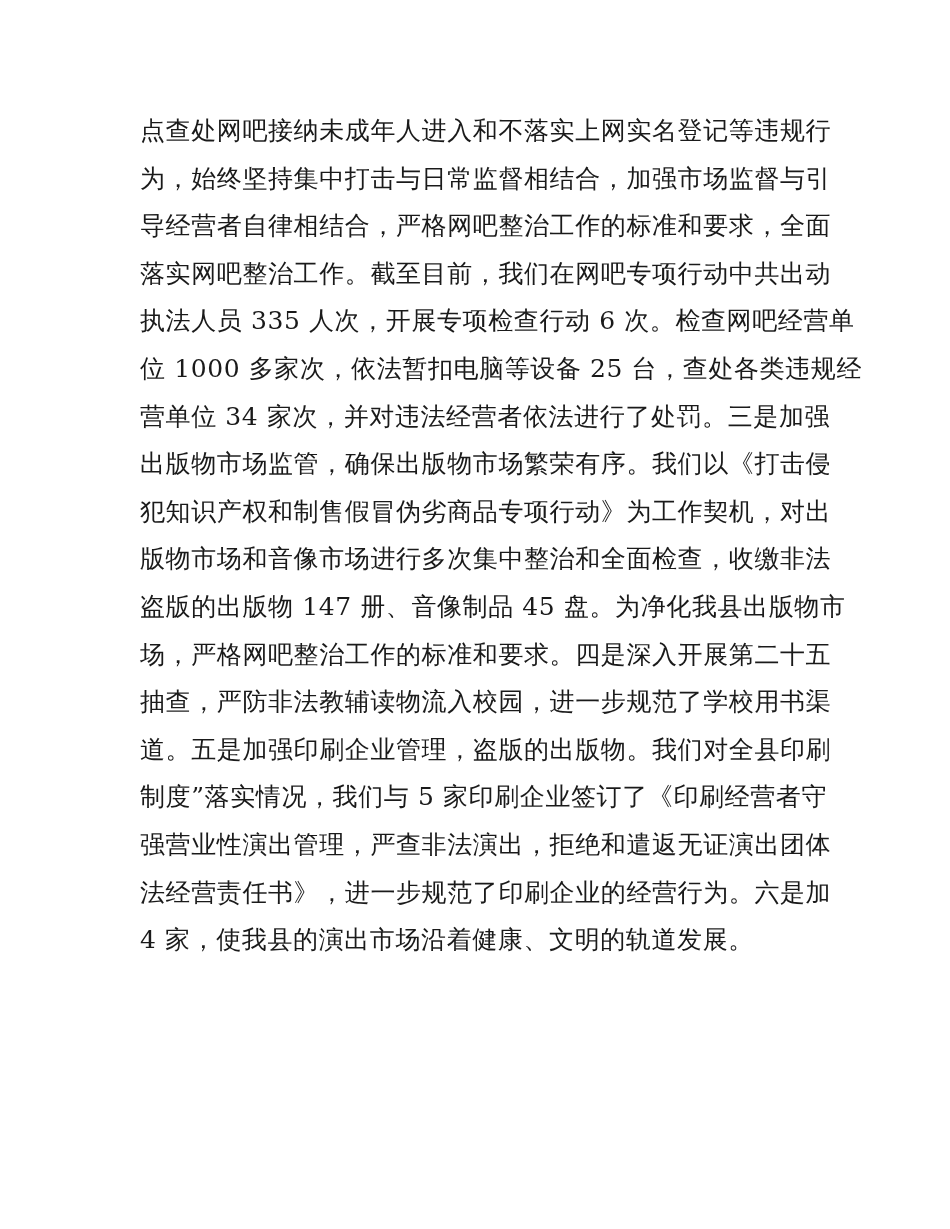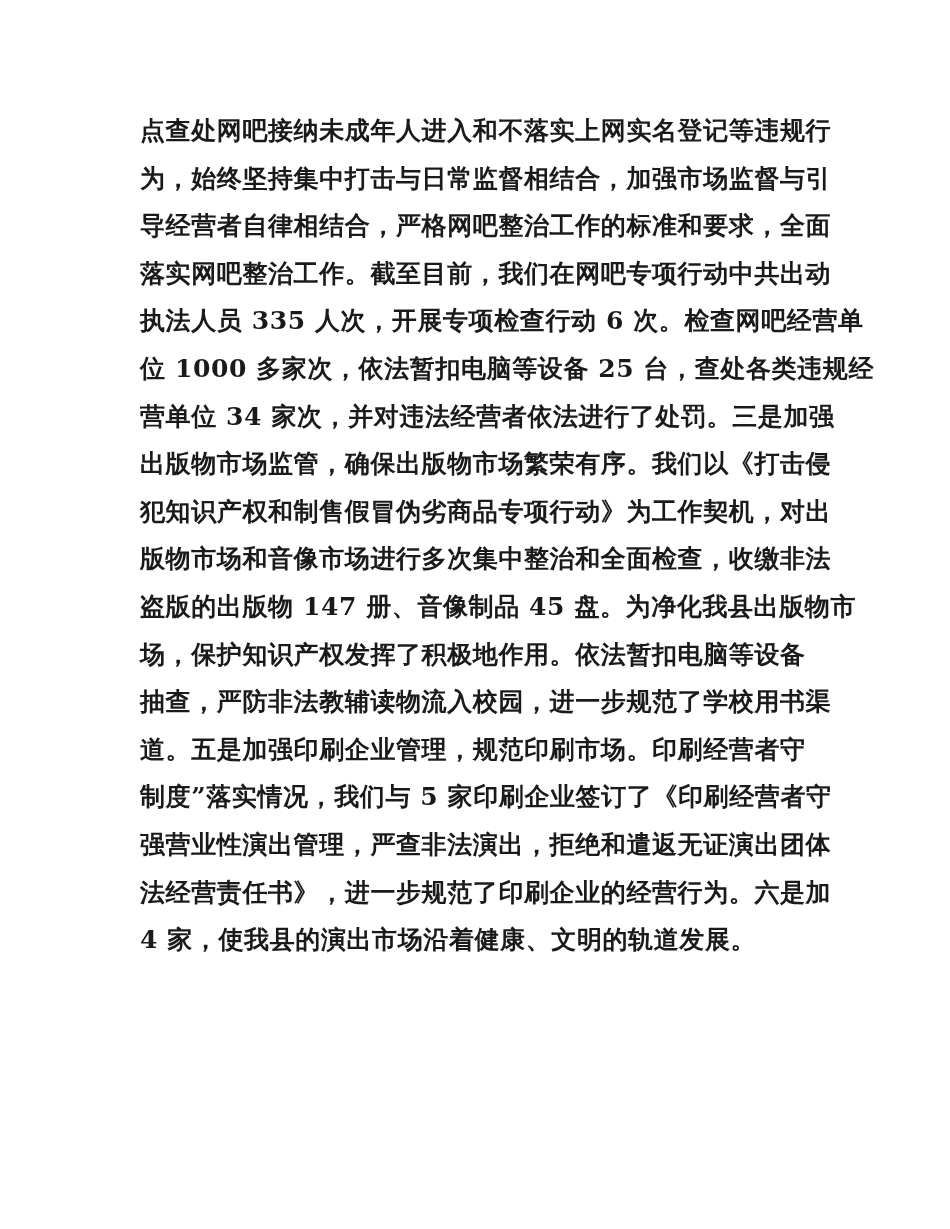--- a/index.html
+++ b/index.html
@@ -1,41 +1,41 @@
 <!DOCTYPE html>
 <html><head>
 <meta charset="utf-8">
 <style>
   html, body { margin: 0; padding: 0; background: #ffffff; }
   body { width: 950px; height: 1229px; position: relative; overflow: hidden; }
   .page { position: absolute; left: 0; top: 0; width: 950px; height: 1229px; background: #ffffff; }
   .body-text {
     position: absolute; left: 140px; top: 107px; width: 680px;
     font-family: "DejaVu Serif", "Liberation Serif", serif;
-    font-size: 25px; color: #1a1a1a; font-weight: bold;
+    font-size: 25px; color: #1a1a1a;
   }
   .line { height: 47.6px; line-height: 47.6px; white-space: nowrap; letter-spacing: 0.6px; }
 </style>
 </head>
 <body>
 
 <div class="page">
   <div class="body-text">
     <div class="line">点查处网吧接纳未成年人进入和不落实上网实名登记等违规行</div>
     <div class="line">为，始终坚持集中打击与日常监督相结合，加强市场监督与引</div>
     <div class="line">导经营者自律相结合，严格网吧整治工作的标准和要求，全面</div>
     <div class="line">落实网吧整治工作。截至目前，我们在网吧专项行动中共出动</div>
     <div class="line">执法人员 335 人次，开展专项检查行动 6 次。检查网吧经营单</div>
     <div class="line">位 1000 多家次，依法暂扣电脑等设备 25 台，查处各类违规经</div>
     <div class="line">营单位 34 家次，并对违法经营者依法进行了处罚。三是加强</div>
     <div class="line">出版物市场监管，确保出版物市场繁荣有序。我们以《打击侵</div>
     <div class="line">犯知识产权和制售假冒伪劣商品专项行动》为工作契机，对出</div>
     <div class="line">版物市场和音像市场进行多次集中整治和全面检查，收缴非法</div>
     <div class="line">盗版的出版物 147 册、音像制品 45 盘。为净化我县出版物市</div>
-    <div class="line">场，保护知识产权发挥了积极地作用。依法暂扣电脑等设备</div>
+    <div class="line">场，严格网吧整治工作的标准和要求。四是深入开展第二十五</div>
     <div class="line">抽查，严防非法教辅读物流入校园，进一步规范了学校用书渠</div>
-    <div class="line">道。五是加强印刷企业管理，规范印刷市场。印刷经营者守</div>
+    <div class="line">道。五是加强印刷企业管理，盗版的出版物。我们对全县印刷</div>
     <div class="line">制度”落实情况，我们与 5 家印刷企业签订了《印刷经营者守</div>
     <div class="line">强营业性演出管理，严查非法演出，拒绝和遣返无证演出团体</div>
     <div class="line">法经营责任书》，进一步规范了印刷企业的经营行为。六是加</div>
     <div class="line">4 家，使我县的演出市场沿着健康、文明的轨道发展。</div>
   </div>
 </div>
 
 </body></html>

